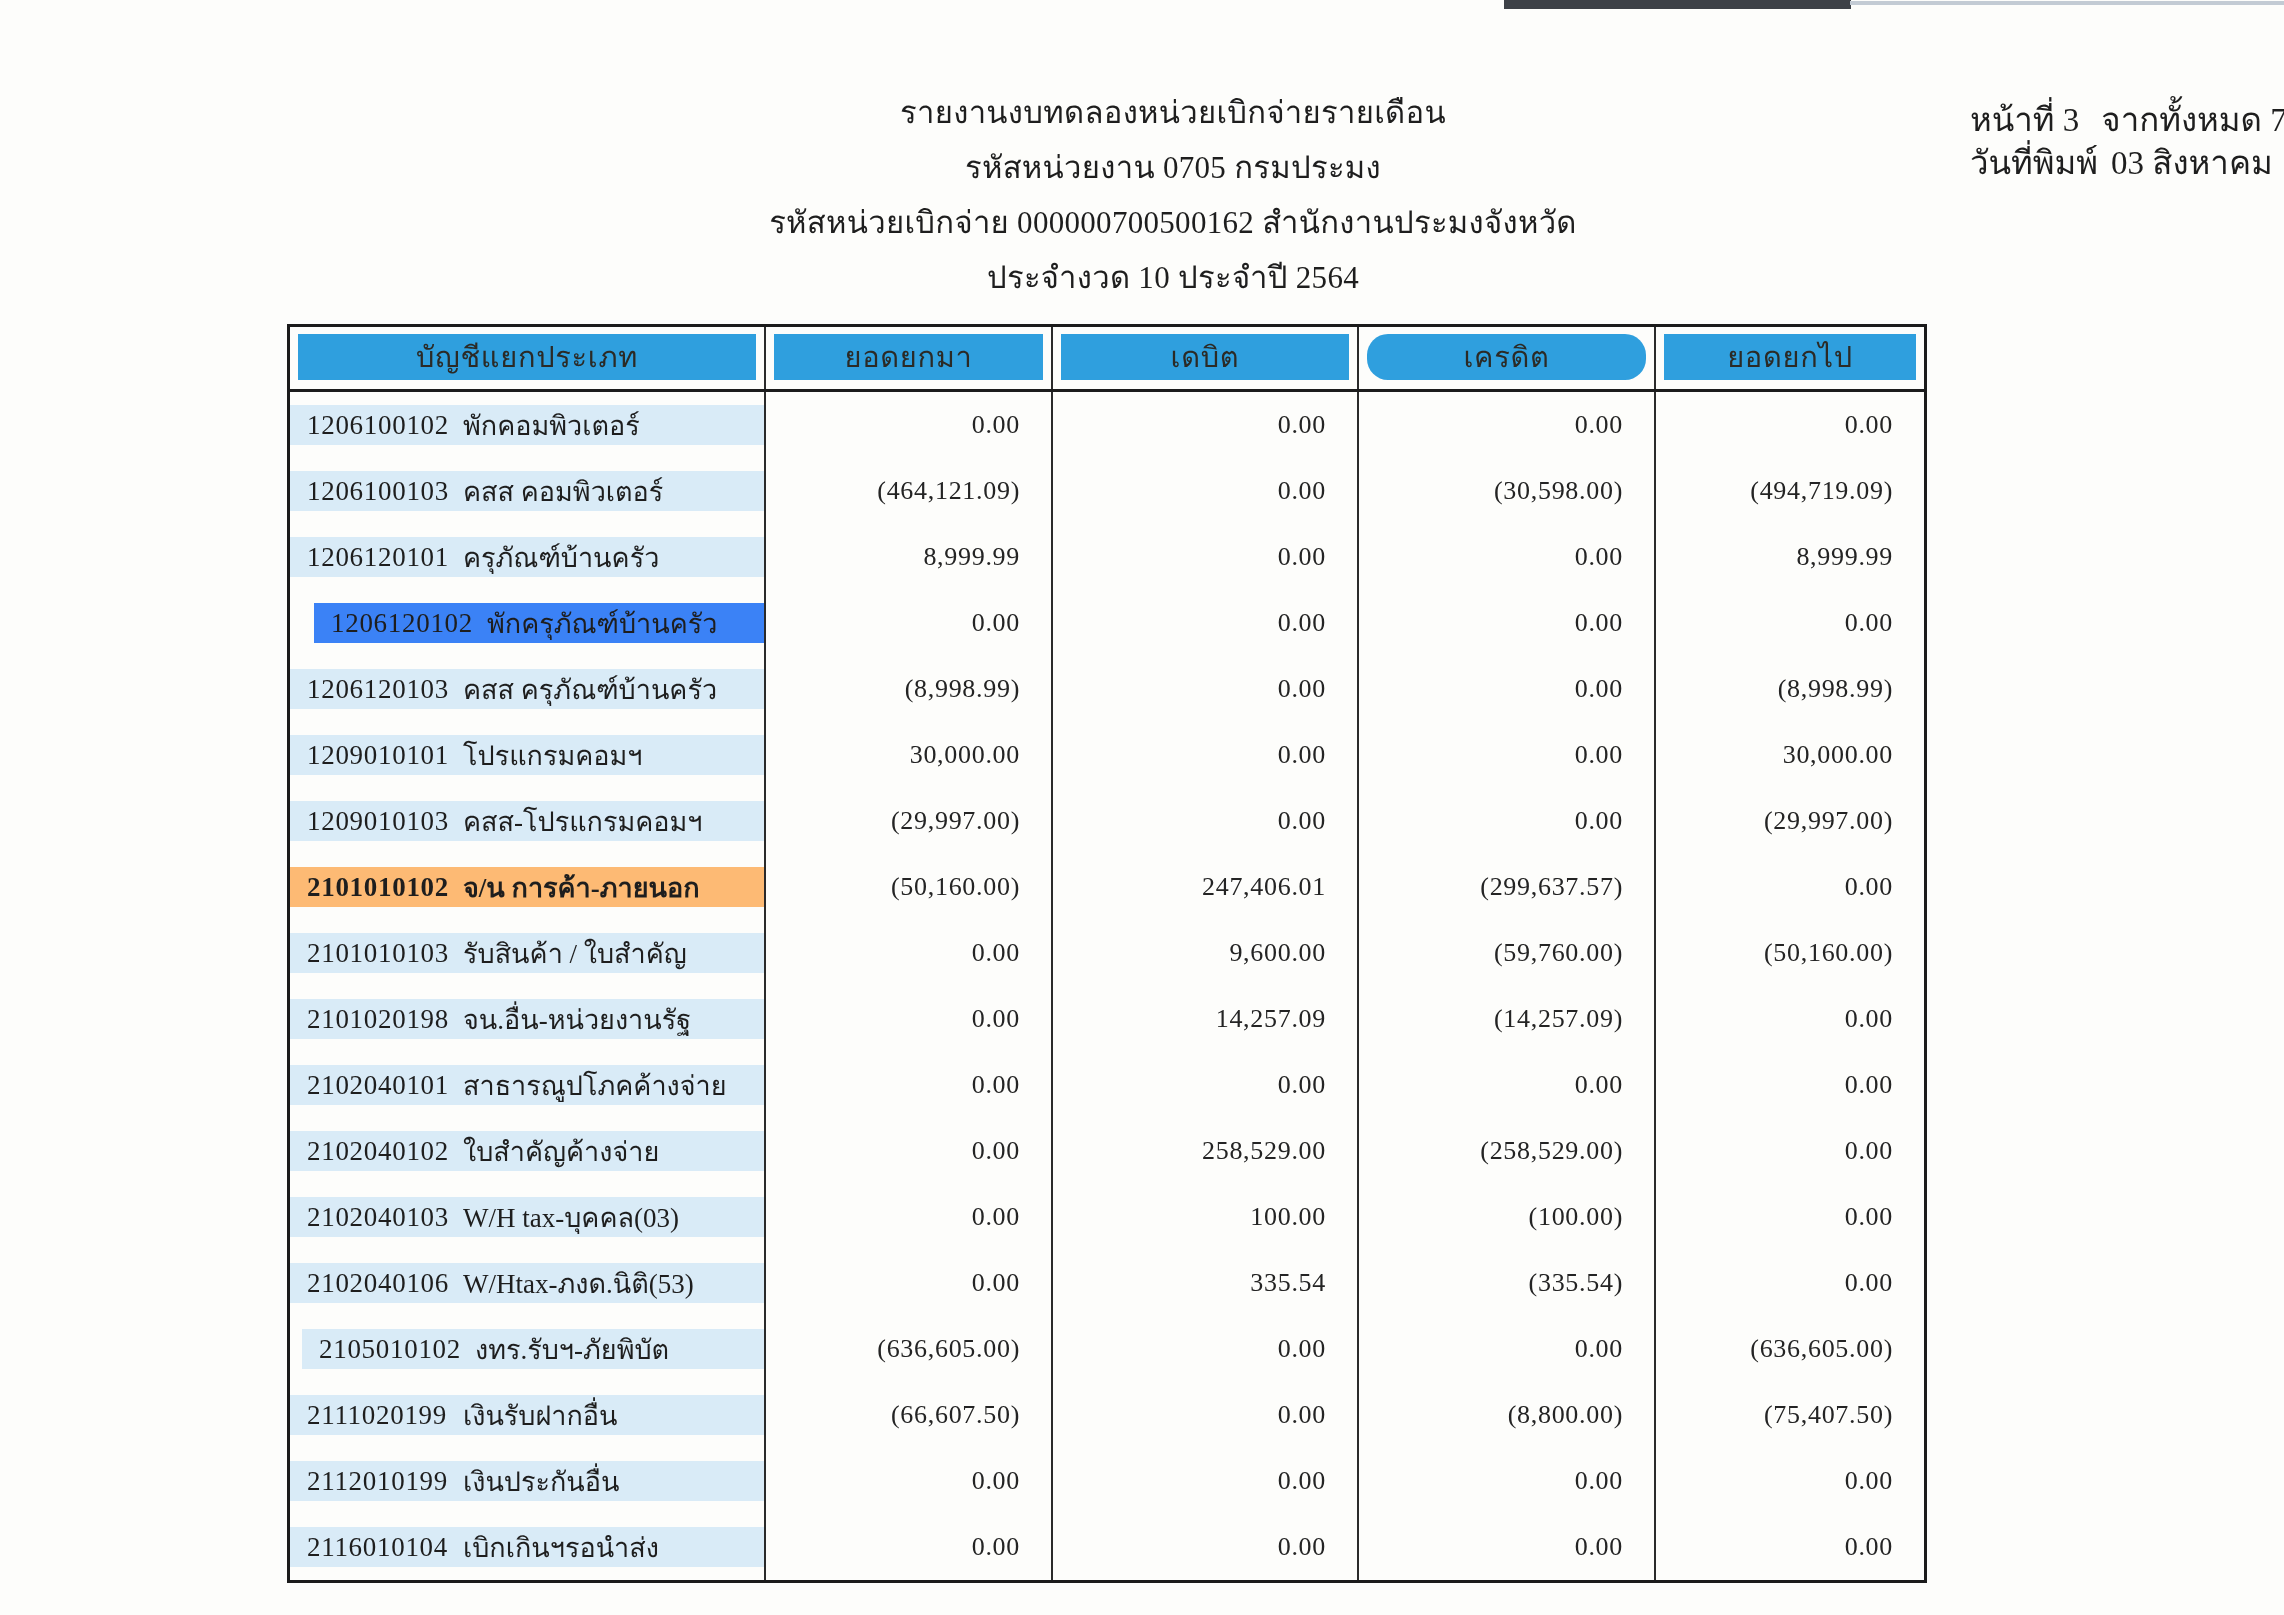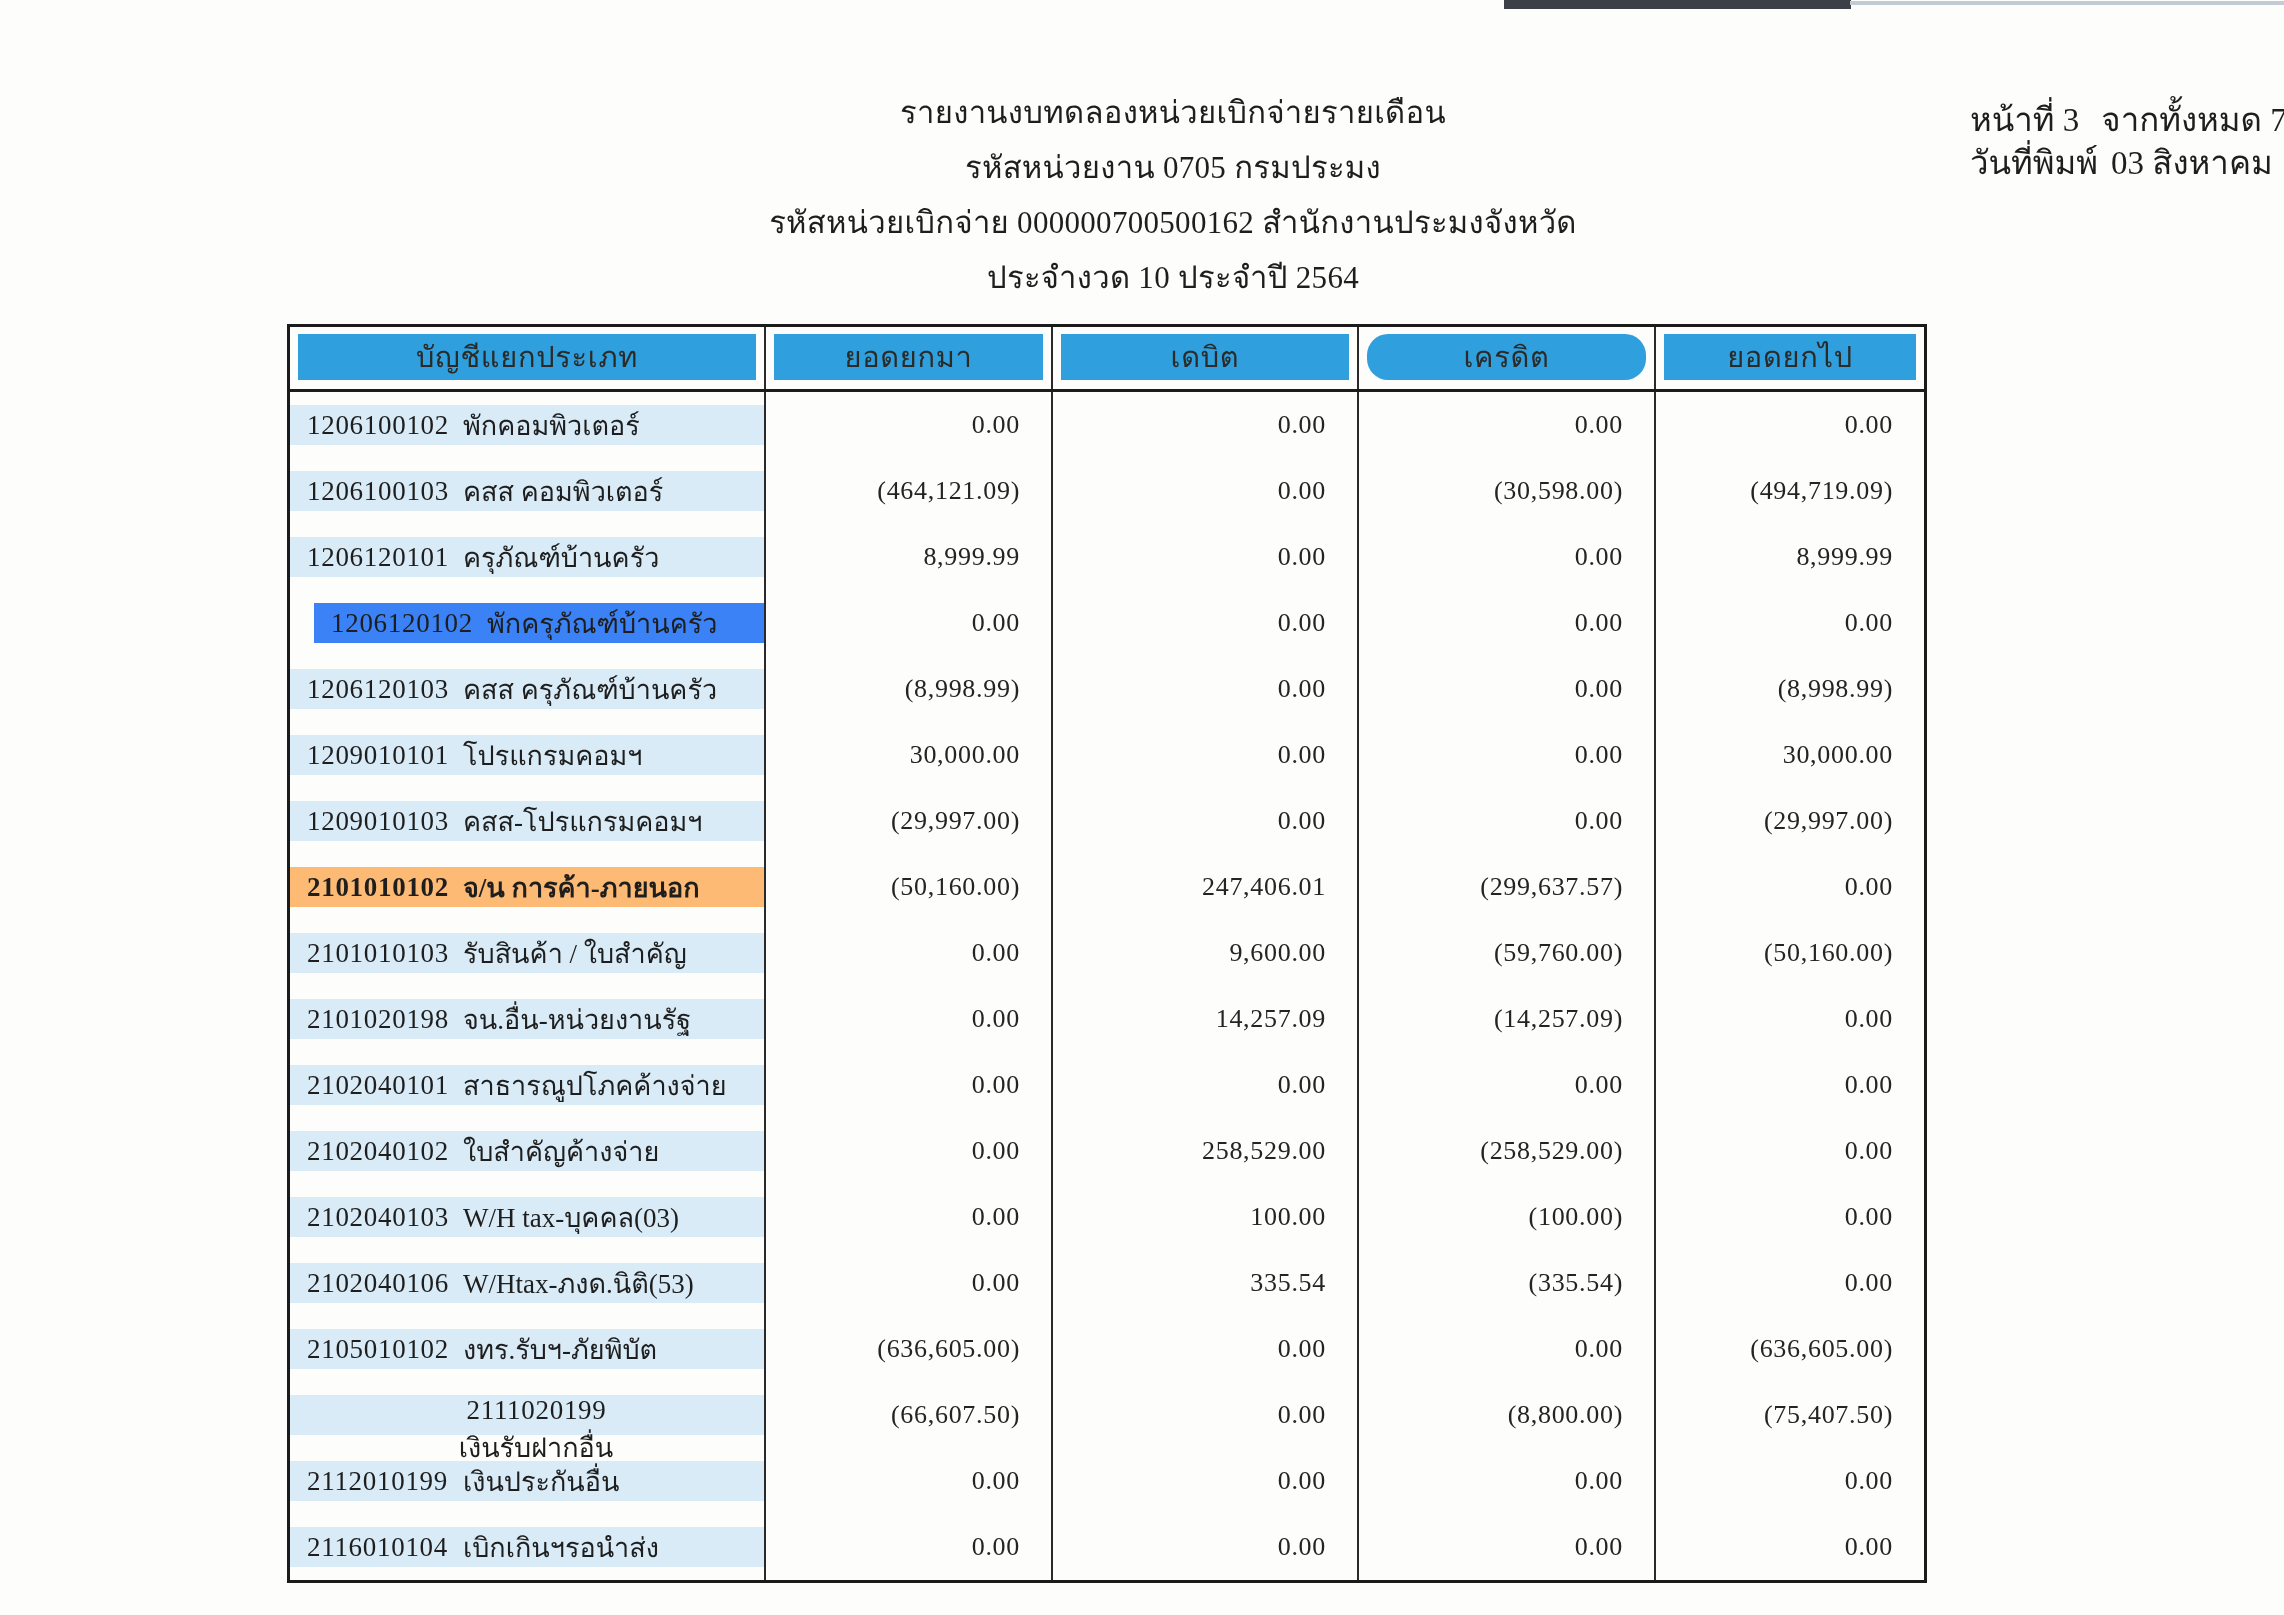--- a/index.html
+++ b/index.html
@@ -292,33 +292,33 @@
               <span class="name">W/Htax-ภงด.นิติ(53)</span>
             </div>
           </div>
           <div class="cell num">0.00</div>
           <div class="cell num">335.54</div>
           <div class="cell num">(335.54)</div>
           <div class="cell num">0.00</div>
         </div>
         <div class="row">
           <div class="cell c1">
-            <div class="stripe" style="background: rgb(217, 235, 247);">
+            <div class="stripe" style="background: rgb(217, 235, 247); margin-left: 12px;">
               <span class="code">2105010102</span>
               <span class="name">งทร.รับฯ-ภัยพิบัต</span>
             </div>
           </div>
           <div class="cell num">(636,605.00)</div>
           <div class="cell num">0.00</div>
           <div class="cell num">0.00</div>
           <div class="cell num">(636,605.00)</div>
         </div>
         <div class="row">
           <div class="cell c1">
-            <div class="stripe" style="background: rgb(217, 235, 247); flex-direction: column;">
+            <div class="stripe" style="background: rgb(217, 235, 247);">
               <span class="code">2111020199</span>
               <span class="name">เงินรับฝากอื่น</span>
             </div>
           </div>
           <div class="cell num">(66,607.50)</div>
           <div class="cell num">0.00</div>
           <div class="cell num">(8,800.00)</div>
           <div class="cell num">(75,407.50)</div>
         </div>
         <div class="row">

